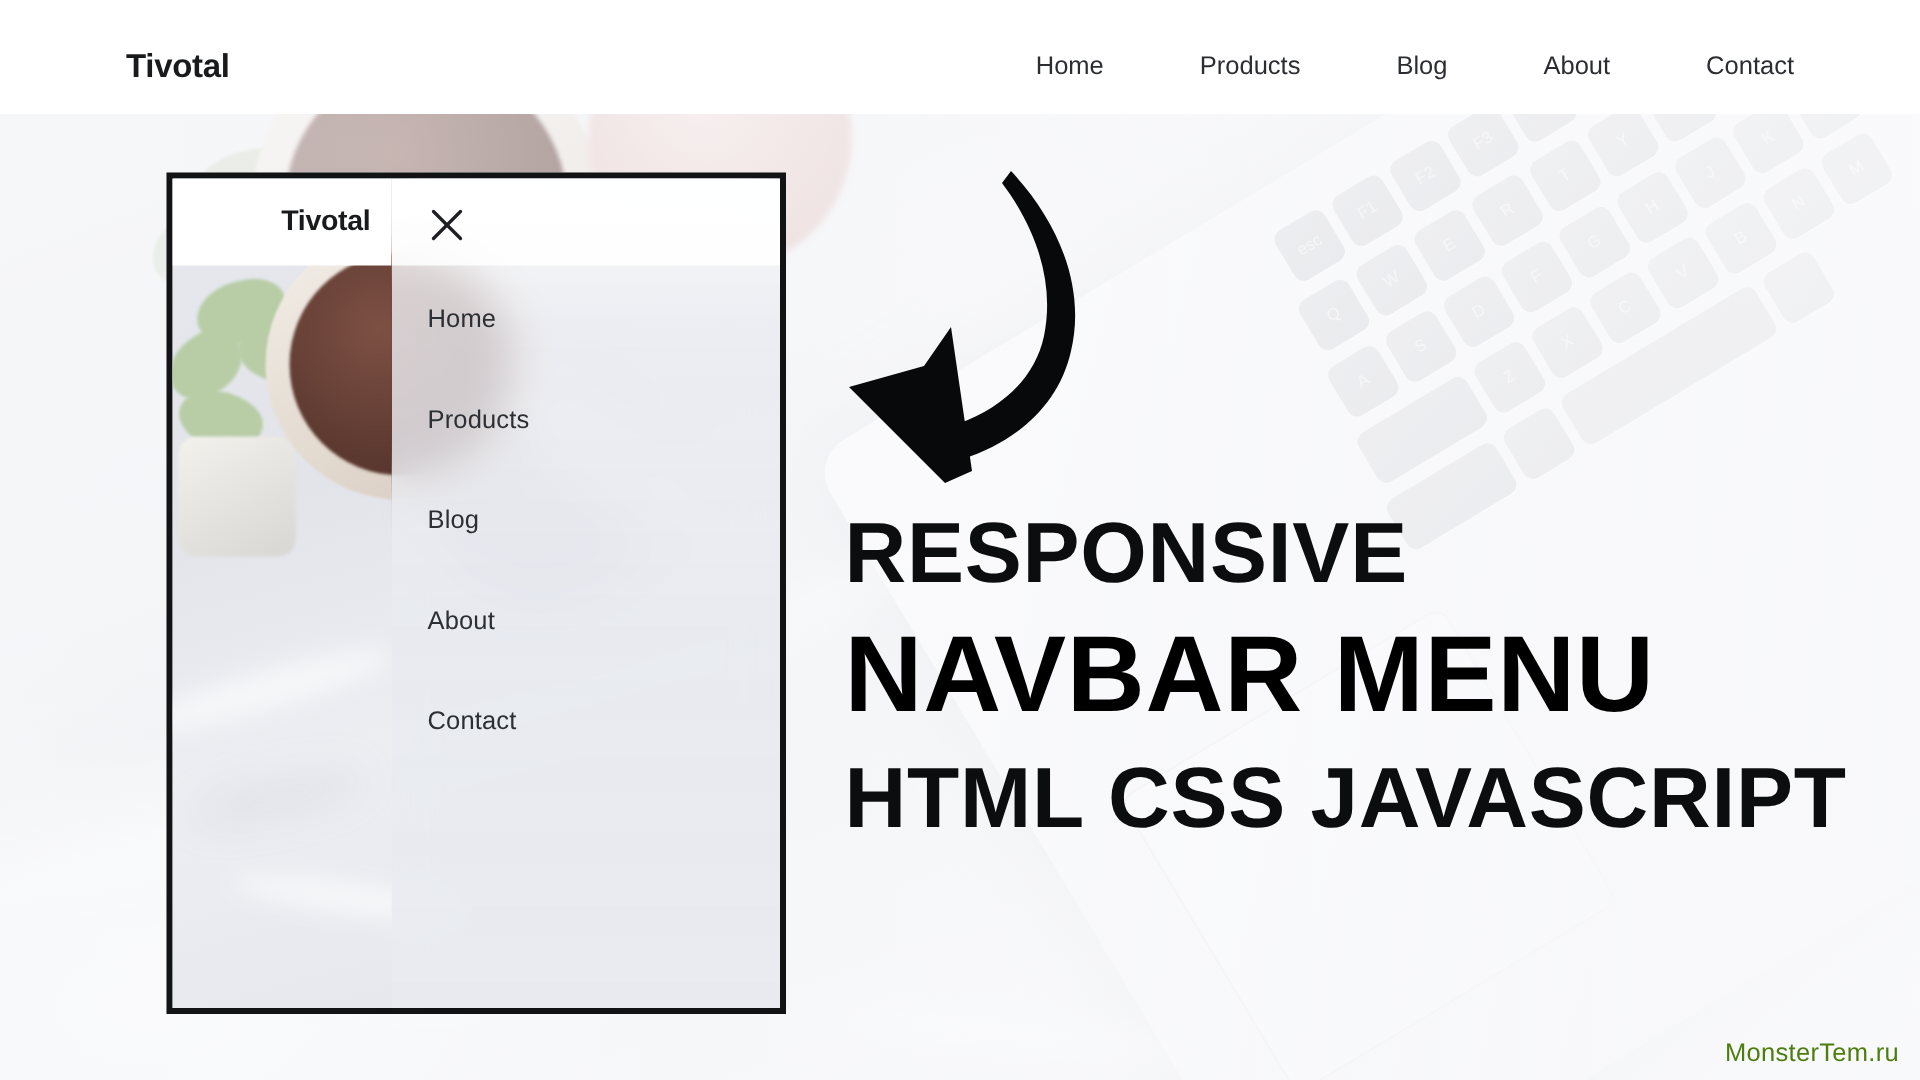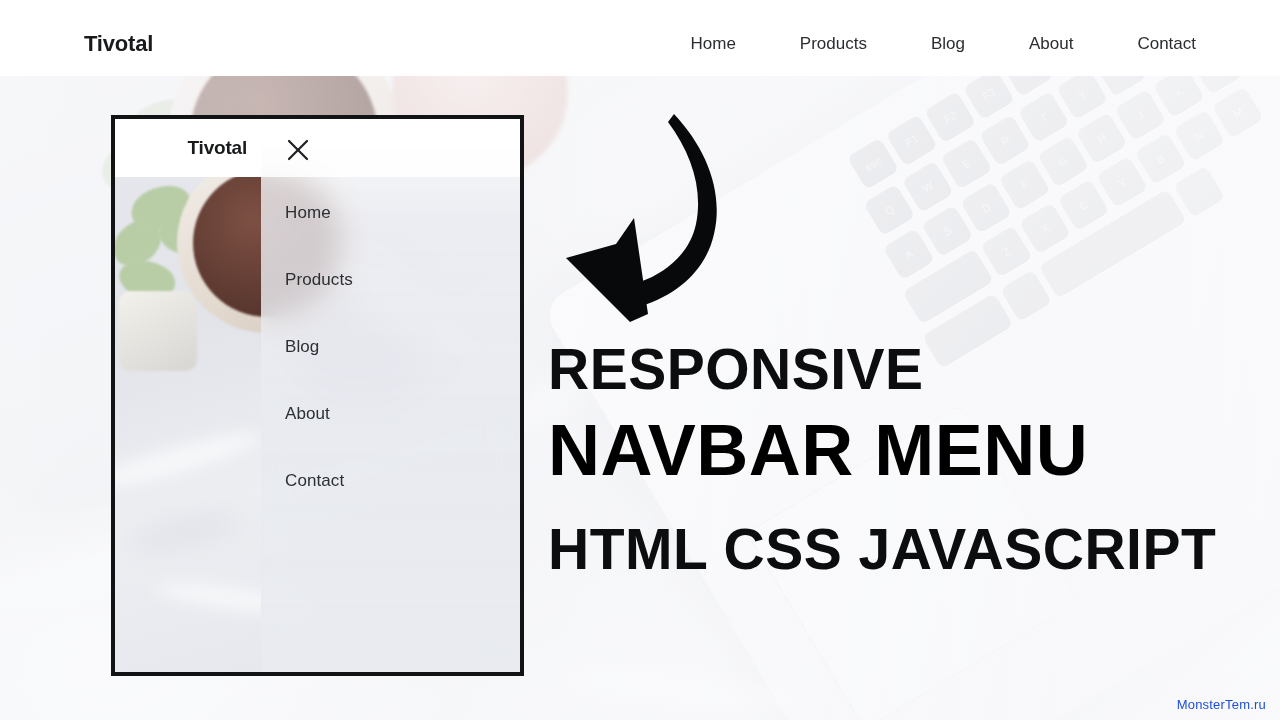--- a/index.html
+++ b/index.html
@@ -198,38 +198,38 @@
   .drawer-link {
     display:block; font-size:17px; color:#2c2f33; margin-bottom:47px;
     cursor:pointer; letter-spacing:.1px;
   }
   .drawer-link:last-child { margin-bottom:0; }
 
   
   #arrow { position:absolute; left:556px; top:108px; width:186px; height:220px; z-index:35; }
 
   
-  #headlines { position:absolute; left:548px; top:340px; z-index:35; }
+  #headlines { position:absolute; left:563px; top:340px; z-index:35; }
   #line1 {
     font-size:57px; font-weight:bold; color:#0c0d0f;
     letter-spacing:.5px; line-height:1.05; font-stretch:condensed;
   }
   #line2 {
     font-size:72px; font-weight:bold; letter-spacing:.5px;
     line-height:1.08; margin-top:12px; font-stretch:condensed;
   }
   #line3 {
     font-size:57px; font-weight:bold; color:#0c0d0f;
-    letter-spacing:.5px; line-height:1.05; margin-top:30px; font-stretch:condensed;
+    letter-spacing:.5px; line-height:1.05; margin-top:13px; font-stretch:condensed;
   }
 
   
   #watermark {
     position:absolute; right:14px; bottom:8px; z-index:50;
-    font-size:13px; color:#1d4ed8; letter-spacing:.2px;
+    font-size:17px; color:#4d7c0f; letter-spacing:.2px;
   }
 </style>
 </head>
 <body>
 
 <div id="bg-photo">
   <div class="bg-base"></div>
 
   <div class="laptop">
     <div class="laptop-base"></div>

